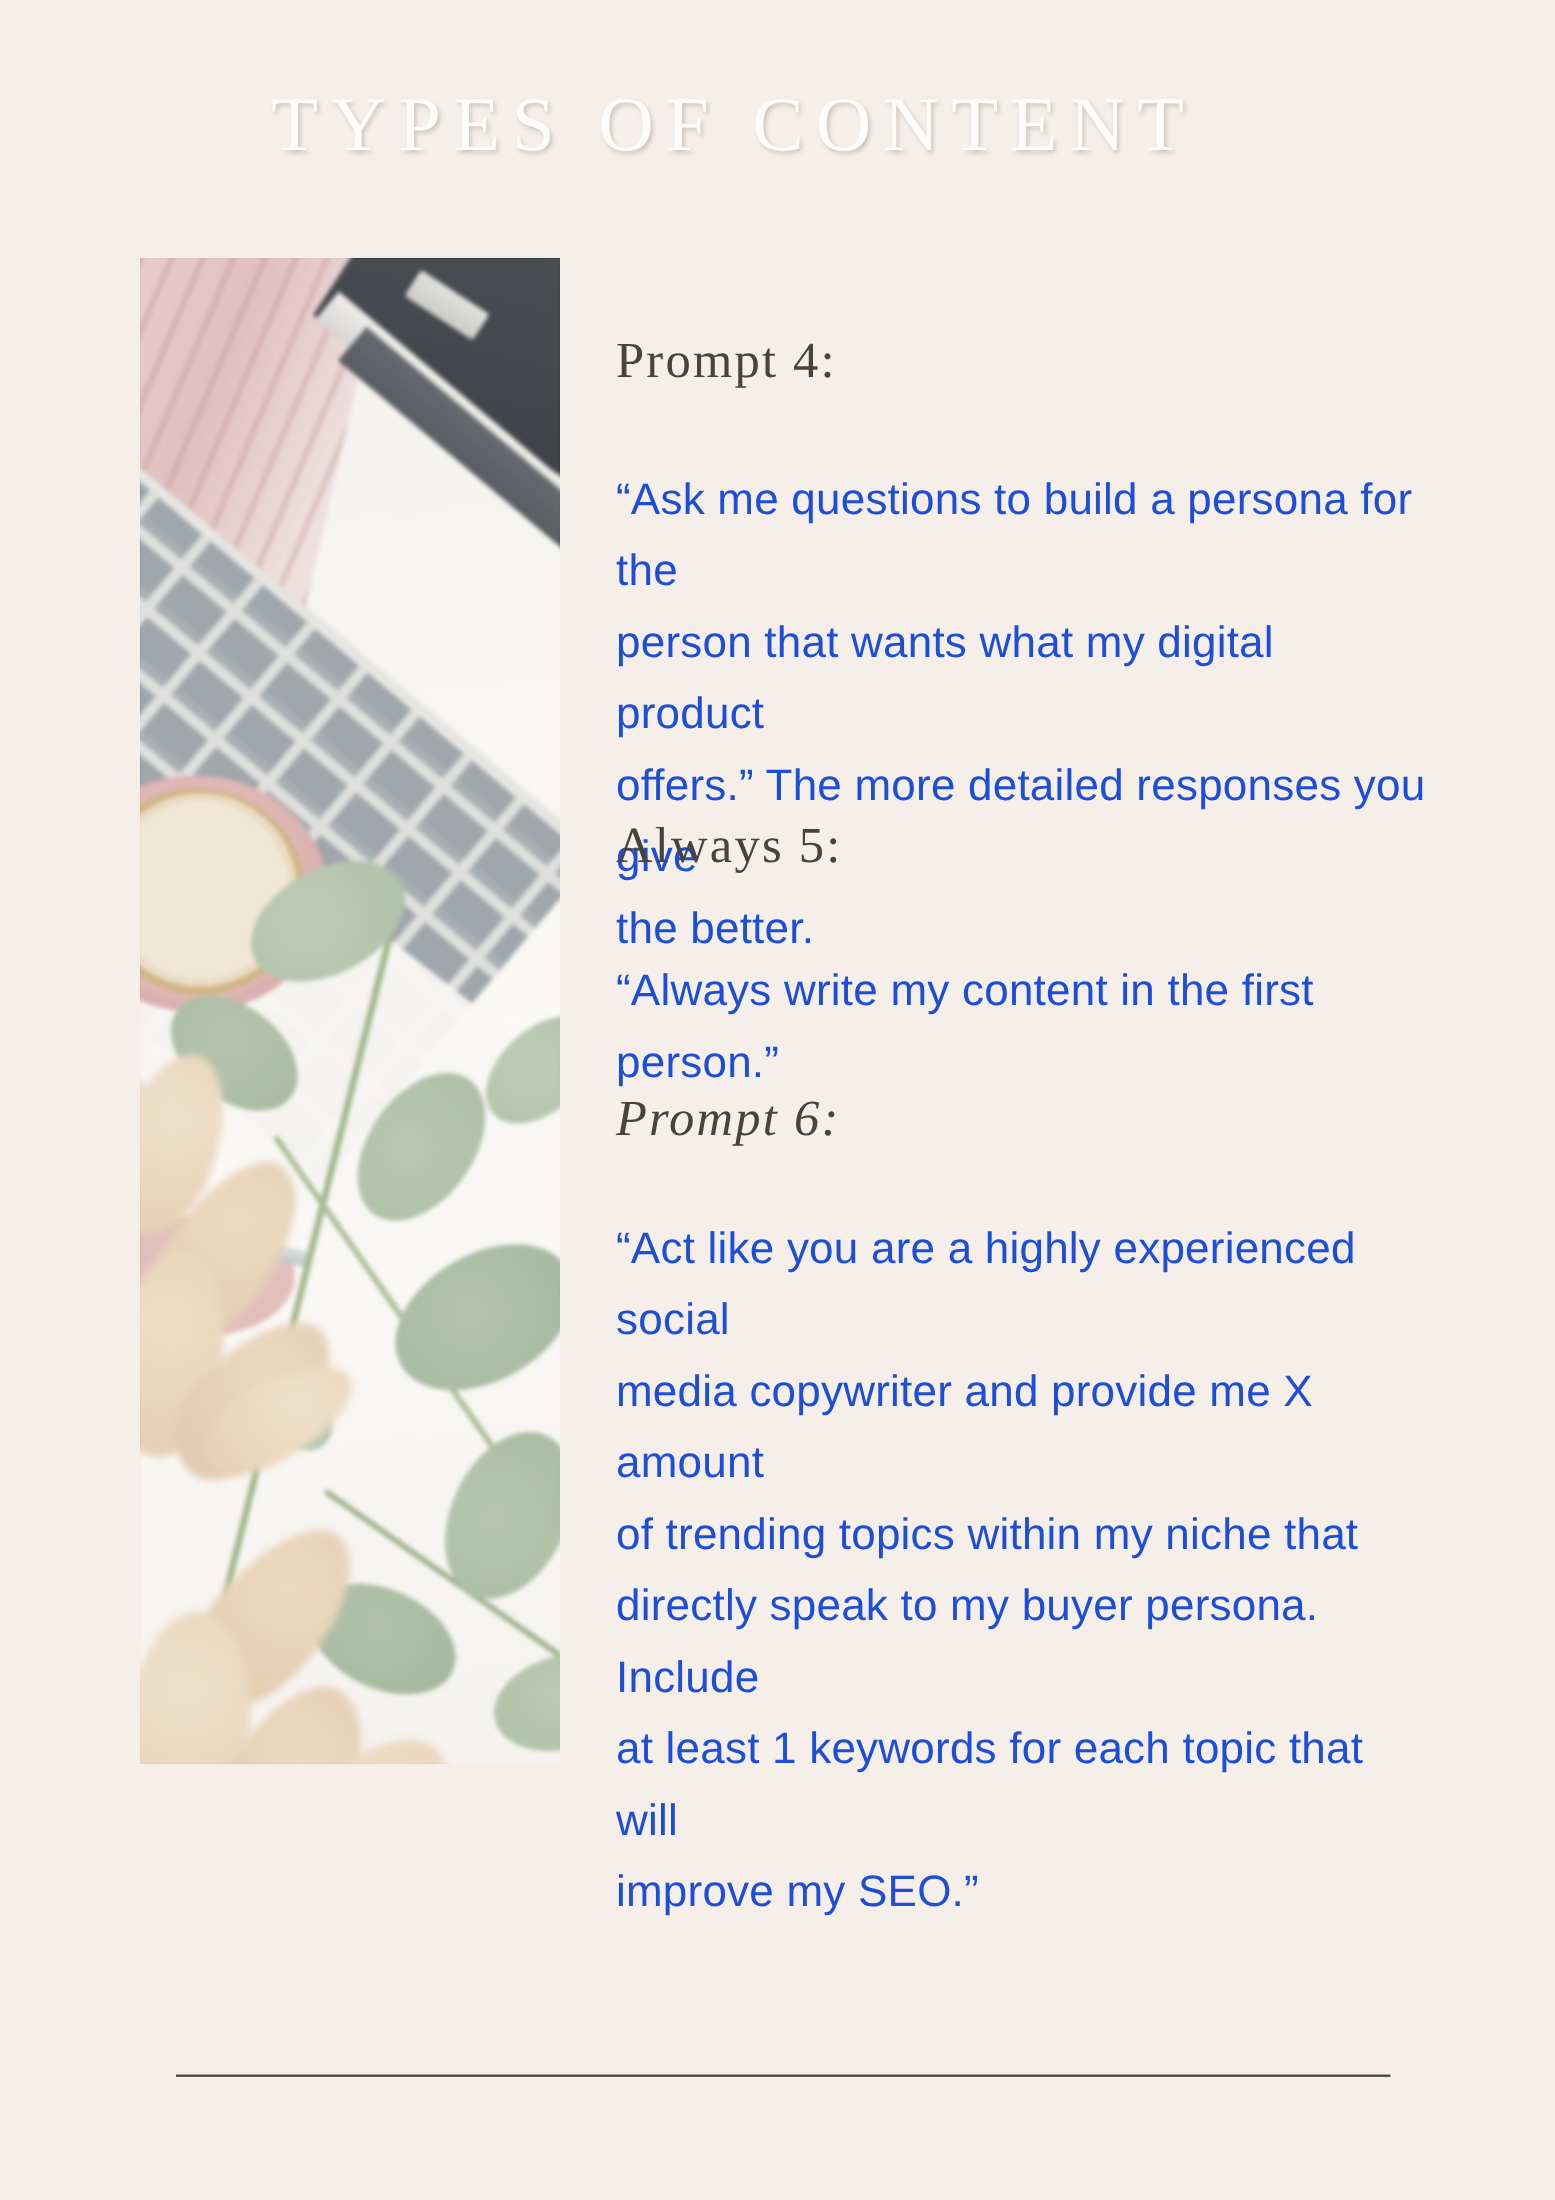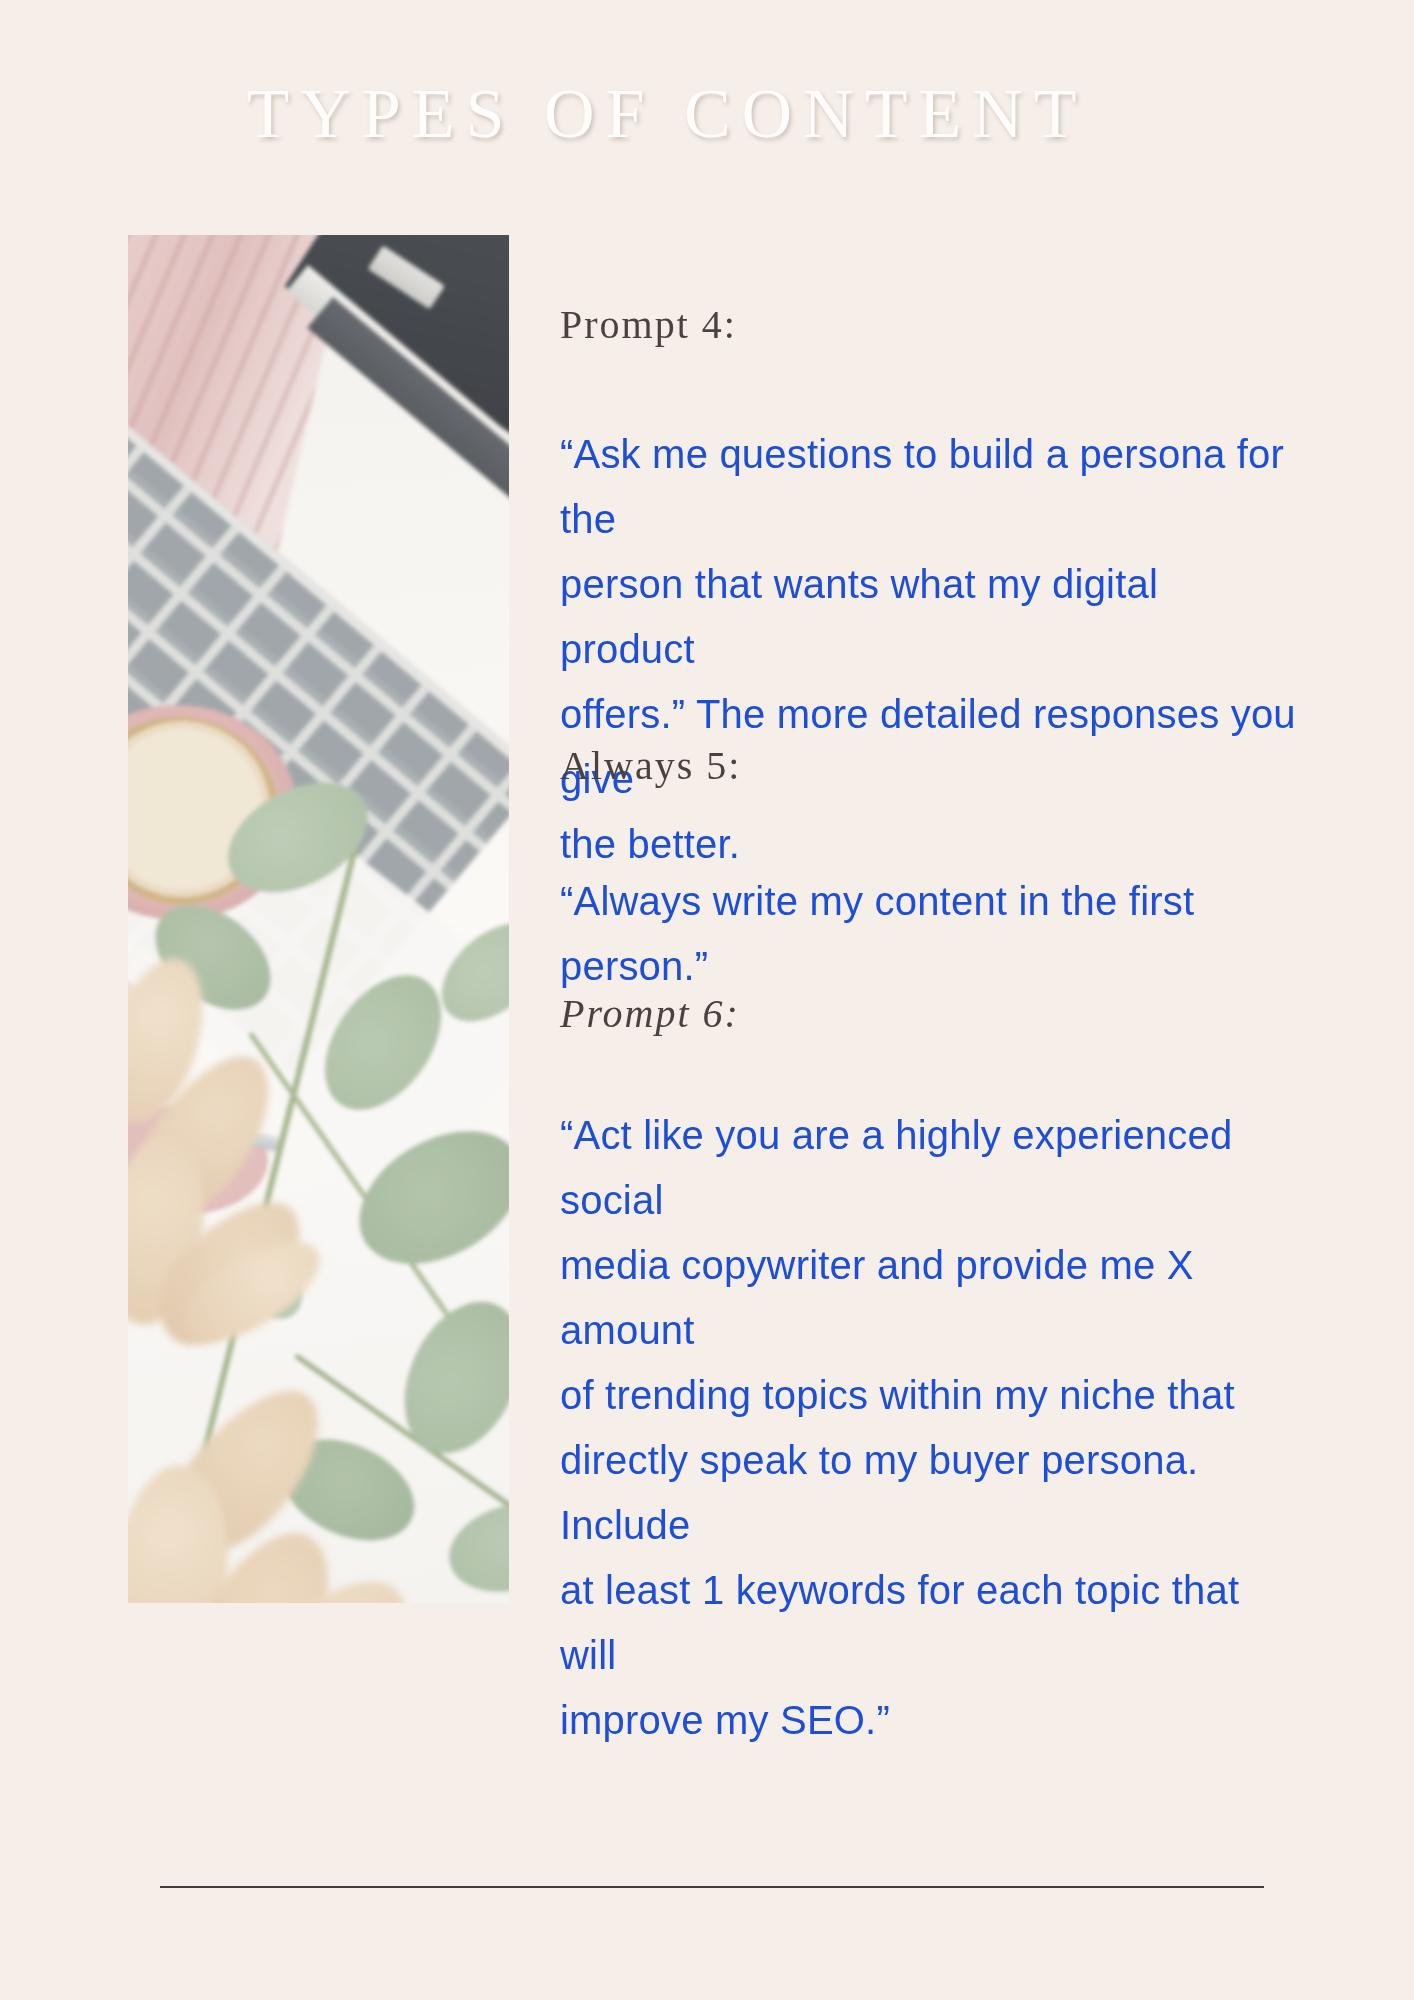--- a/index.html
+++ b/index.html
@@ -75,21 +75,21 @@
   .saucer-peek{left:-30px;top:870px;width:170px;height:110px;border-radius:50%;background:#ddb2b0;}
   .spoon{left:60px;top:893px;width:95px;height:15px;border-radius:8px;
     transform:rotate(12deg);background:linear-gradient(#d9dcdd,#b6babc);}
   .stem{border-radius:3px;}
   .leaf{border-radius:50%;}
   .flower{border-radius:48% 52% 46% 54%/60% 56% 44% 40%;filter:blur(3px);}
   
   .prompt-heading{
     position:absolute;left:560px;
     font-family:"Liberation Serif","DejaVu Serif",serif;
-    font-size:40px;font-weight:400;letter-spacing:2px;color:#4a423e;
+    font-size:46px;font-weight:400;letter-spacing:2px;color:#4a423e;
     white-space:nowrap;
   }
   .prompt-body{
     position:absolute;left:560px;width:740px;
     font-size:40px;line-height:65px;letter-spacing:0.2px;color:#1d4ed8;
     white-space:pre-line;
   }
   .h1{top:301px;} .p1{top:422px;}
   .h2{top:742px;} .p2{top:869px;}
   .h3{top:990px;font-style:italic;} .p3{top:1103px;}

